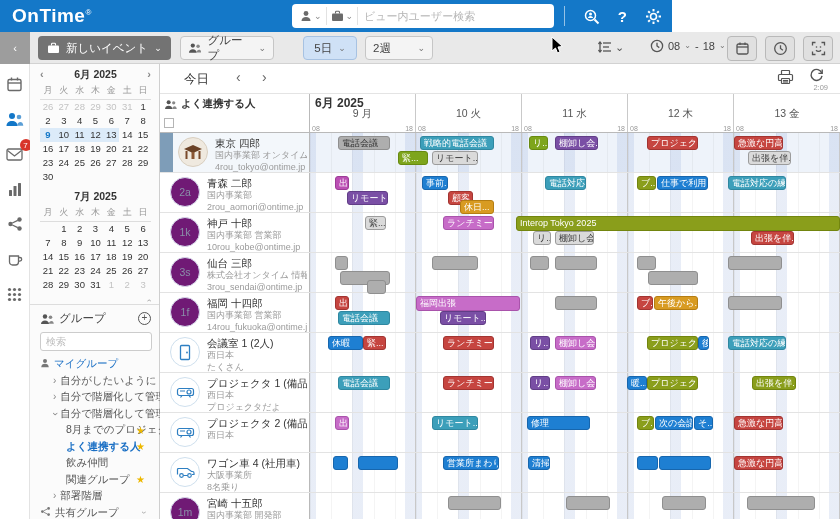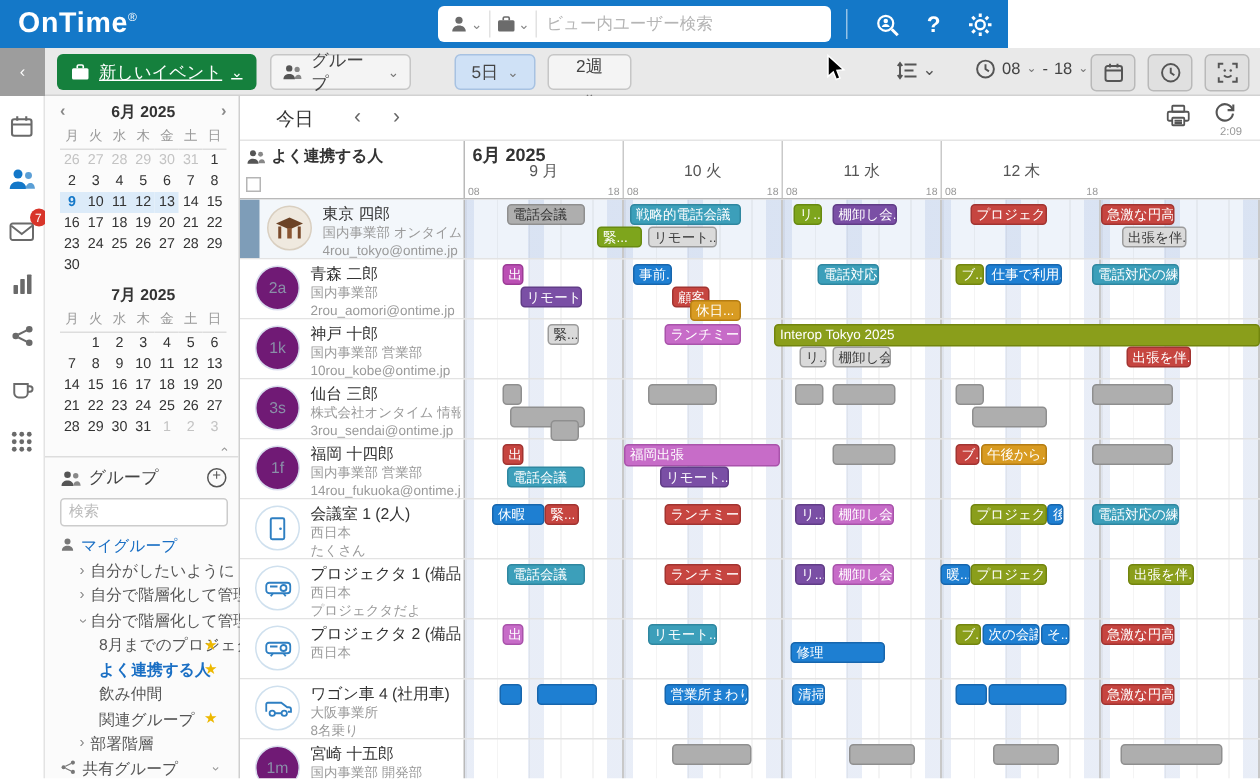--- a/index.html
+++ b/index.html
@@ -16,27 +16,27 @@
   .sb-seg .chev{font-size:9px;color:#888;}
   .searchbox input{flex:1;border:none;outline:none;font-size:11px;padding:0 6px;color:#333;min-width:0;font-family:inherit;}
   .searchbox input::placeholder{color:#b5b5b5;}
   .tb-icons{position:absolute;right:10px;top:0;height:32px;display:flex;align-items:center;gap:18px;color:#fff;}
   .tb-div{width:1px;height:20px;background:rgba(255,255,255,.55);}
   .tb-help{font-size:15px;font-weight:bold;cursor:pointer;}
   .tb-icons svg{cursor:pointer;}
   
   .toolbar{position:absolute;left:0;top:32px;width:840px;height:32px;background:#e9e9e9;border-bottom:1px solid #d2d2d2;}
   .tb-back{position:absolute;left:0;top:0;width:30px;height:32px;background:#9d9d9d;color:#fff;font-size:16px;display:flex;align-items:center;justify-content:center;cursor:pointer;}
-  .btn-new{position:absolute;left:38px;top:4px;height:24px;background:#15803d;border-radius:4px;color:#fff;font-size:11.5px;display:flex;align-items:center;gap:6px;padding:0 9px;cursor:pointer;text-decoration:underline;}
+  .btn-new{position:absolute;left:38px;top:4px;height:24px;background:#737373;border-radius:4px;color:#fff;font-size:11.5px;display:flex;align-items:center;gap:6px;padding:0 9px;cursor:pointer;}
   .btn-new .chev{font-size:9px;}
   .dd{position:absolute;top:4px;height:24px;background:#f4f4f4;border:1px solid #c6c6c6;border-radius:4px;display:flex;align-items:center;font-size:11.5px;color:#444;padding:0 7px;gap:6px;cursor:pointer;}
   .dd .chev{font-size:9px;color:#777;}
   .dd-group{left:180px;width:94px;}
   .dd-days{left:303px;width:54px;background:#cfe1f6;border-color:#a7c2e2;justify-content:center;}
-  .dd-weeks{left:365px;width:56px;justify-content:space-between;flex-direction:column;}
+  .dd-weeks{left:365px;width:68px;justify-content:space-between;}
   .sort-ic{position:absolute;left:597px;top:8px;display:flex;align-items:center;gap:3px;color:#555;cursor:pointer;}
   .hours{position:absolute;left:650px;top:7px;display:flex;align-items:center;gap:4px;font-size:11px;color:#444;cursor:pointer;}
   .hours .chev{font-size:8px;color:#777;}
   .sqbtn{position:absolute;top:4px;width:30px;height:25px;background:#e0e0e0;border:1px solid #b9b9b9;border-radius:4px;display:flex;align-items:center;justify-content:center;cursor:pointer;}
   
   .rail{position:absolute;left:0;top:64px;width:30px;height:455px;background:#fff;border-right:1px solid #e3e3e3;display:flex;flex-direction:column;align-items:center;padding-top:10px;gap:15px;}
   .rail-item{position:relative;width:22px;height:20px;display:flex;align-items:center;justify-content:center;cursor:pointer;}
   .badge{position:absolute;top:-5px;right:-6px;background:#d8352a;color:#fff;font-size:8px;width:12px;height:12px;border-radius:50%;display:flex;align-items:center;justify-content:center;}
   
   .sidebar{position:absolute;left:30px;top:64px;width:130px;height:455px;background:#fbfbfb;border-right:1px solid #cfcfcf;font-size:10px;color:#444;}
@@ -545,20 +545,25 @@
         <div class="day-cell">
           <div class="dname">11 水</div>
           <span class="tick l">08</span>
           <span class="tick r">18</span>
         </div>
         <div class="day-cell">
           <div class="dname">12 木</div>
           <span class="tick l">08</span>
           <span class="tick r">18</span>
         </div>
+        <div class="day-cell">
+          <div class="dname">13 金</div>
+          <span class="tick l">08</span>
+          <span class="tick r">18</span>
+        </div>
       </div>
   </div>
   <div class="rows" id="rows">
       <div class="row sel">
         <div class="row-left">
           <span class="av photo">
             <svg width="22" height="18" viewBox="0 0 22 18">
               <path d="M2 6 11 2l9 4-9 4z" fill="#6b4226"></path>
               <rect x="3.5" y="8" width="2" height="8" fill="#7a4a2b"></rect>
               <rect x="16.5" y="8" width="2" height="8" fill="#7a4a2b"></rect>
@@ -728,21 +733,21 @@
           </span>
           <div class="row-txt">
             <div class="nm">プロジェクタ 2 (備品)</div>
             <div class="dp">西日本</div>
             <div class="em"></div>
           </div>
         </div>
         <div class="events">
           <div class="ev ev-orchid" style="left: 25px; width: 14px; top: 3px;">出..</div>
           <div class="ev ev-teal" style="left: 122px; width: 46px; top: 3px;">リモート...</div>
-          <div class="ev ev-blue" style="left: 217px; width: 63px; top: 15px;">修理</div>
+          <div class="ev ev-blue" style="left: 217px; width: 63px; top: 3px;">修理</div>
           <div class="ev ev-olive" style="left: 327px; width: 17px; top: 3px;">ブ...</div>
           <div class="ev ev-blue" style="left: 345px; width: 38px; top: 3px;">次の会議</div>
           <div class="ev ev-blue" style="left: 384px; width: 19px; top: 3px;">そ...</div>
           <div class="ev ev-red" style="left: 424px; width: 49px; top: 3px;">急激な円高...</div>
         </div>
       </div>
       <div class="row">
         <div class="row-left">
           <span class="av res">
             <svg width="19" height="14" viewBox="0 0 19 14" fill="none" stroke="#2e7fc2" stroke-width="1.2">

